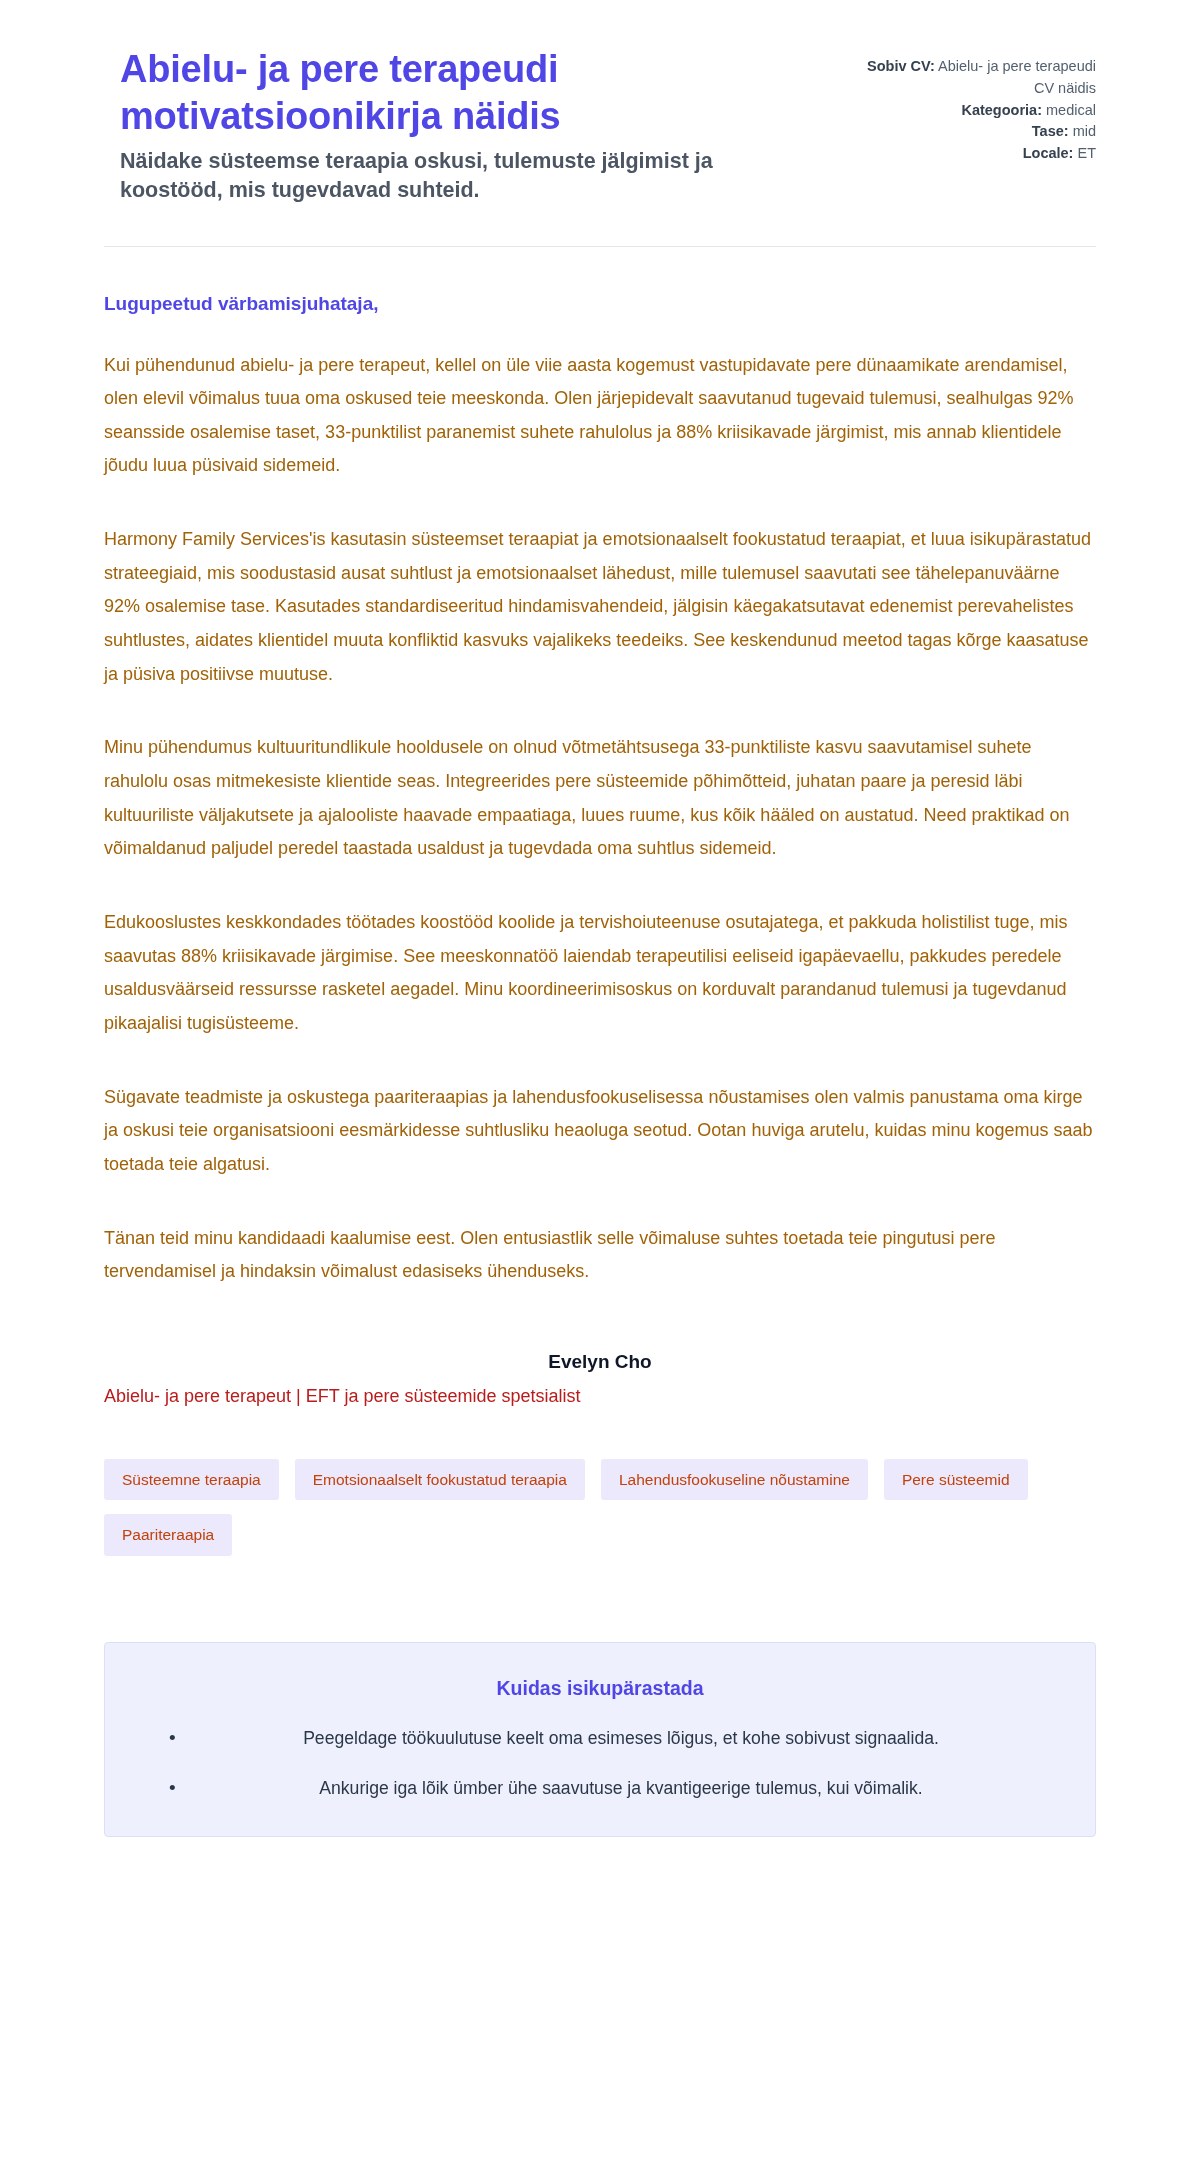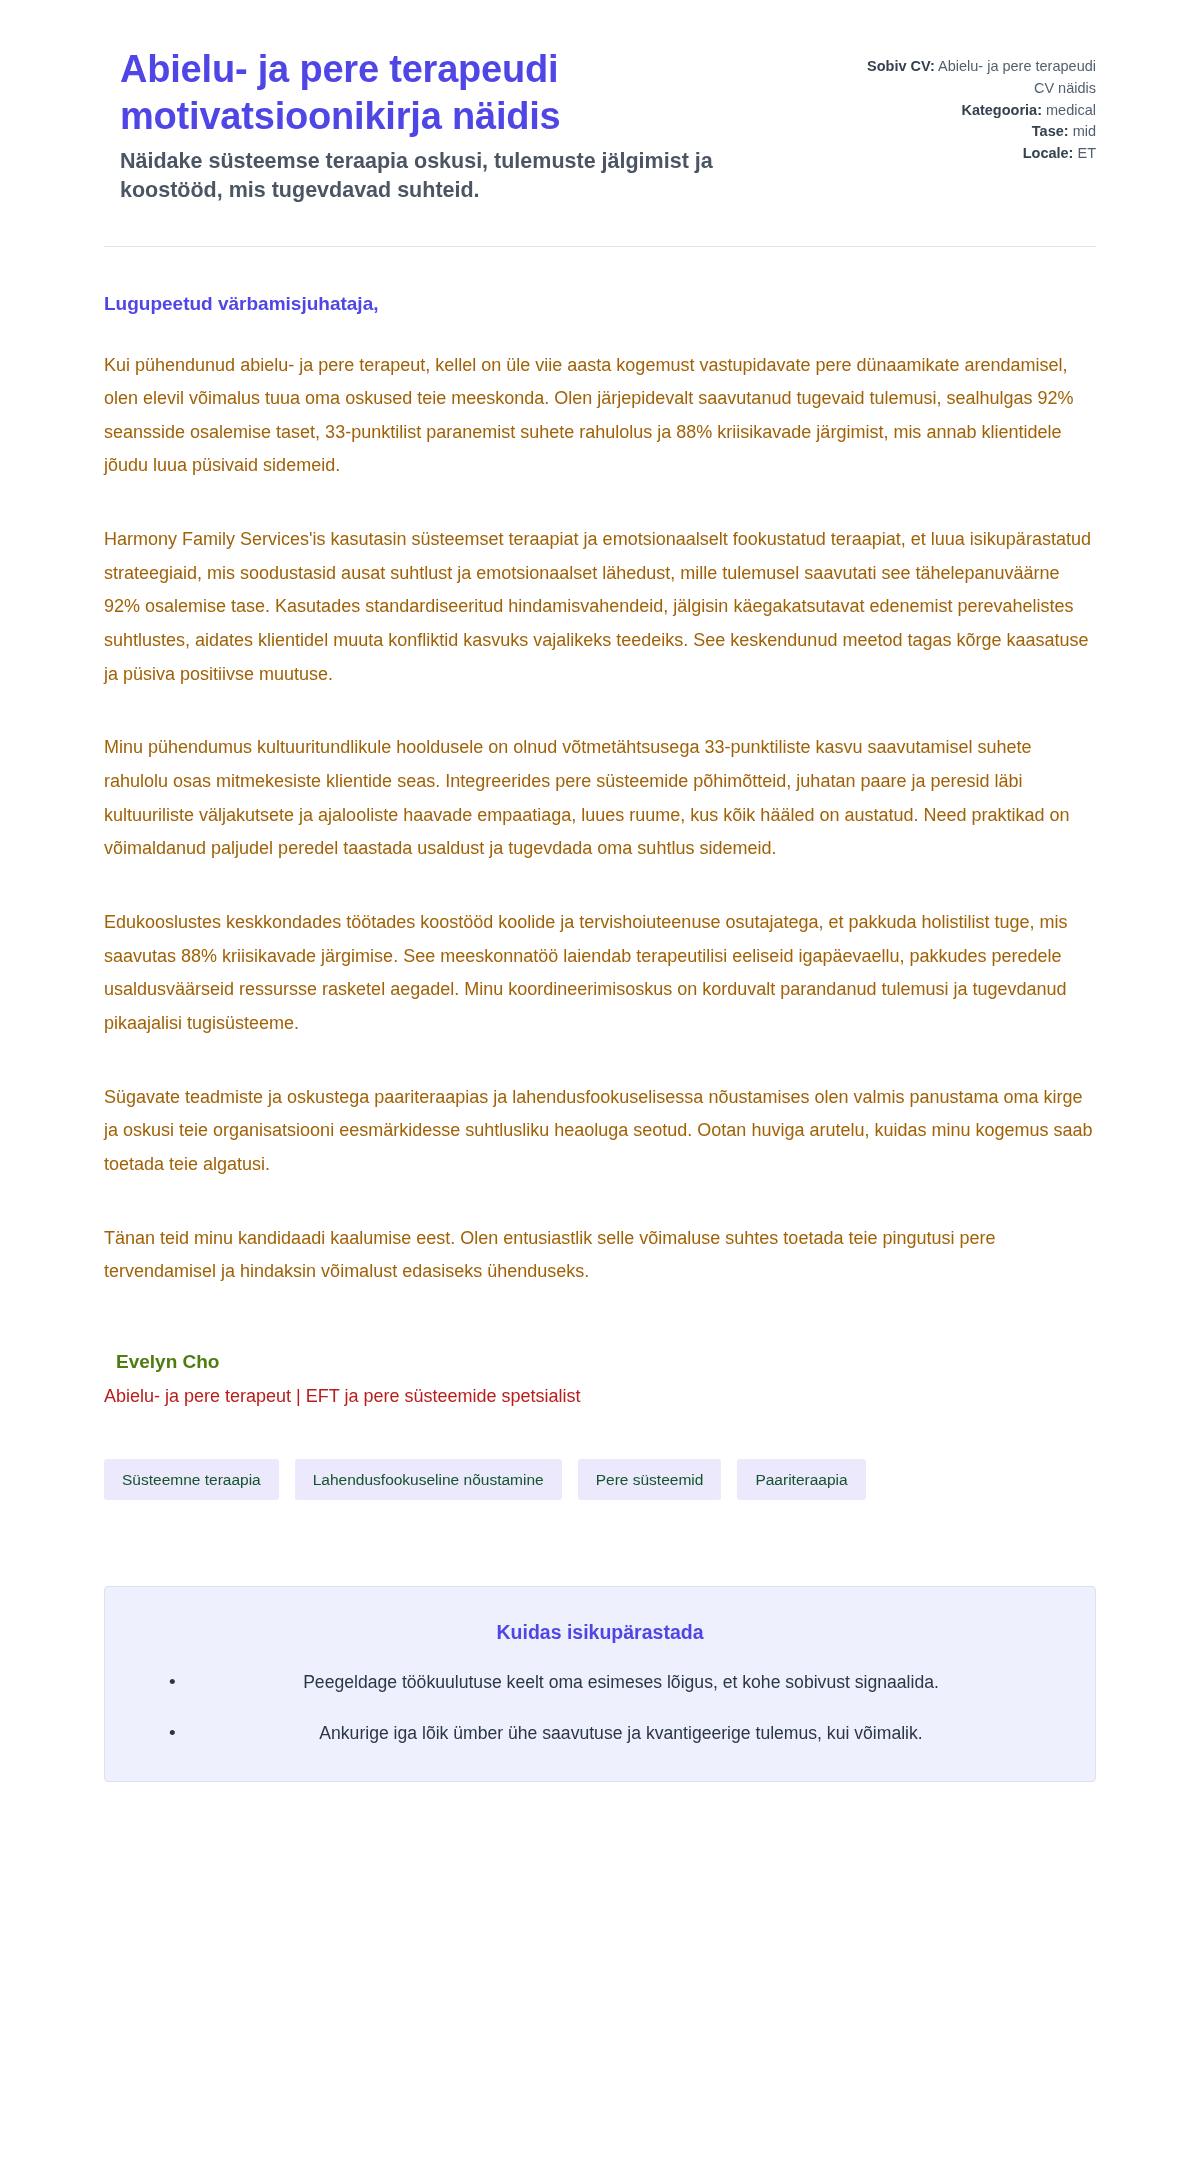--- a/index.html
+++ b/index.html
@@ -83,42 +83,43 @@
     font-size: 18px;
     line-height: 1.87;
     color: #a16207;
     max-width: 1000px;
   }
   .letter p.para:last-of-type { margin-bottom: 0; }
 
   
   .signature { margin-top: 62px; }
   .sig-name {
-    margin: 12px;
+    margin: 0;
     font-size: 19px;
     font-weight: 700;
-    color: #4d7c0f;
+    color: #0f172a;
+    text-align: center;
   }
   .sig-role {
     margin: 13px 0 0 0;
     font-size: 18px;
     color: #b91c1c;
   }
 
   
   .tags {
     margin-top: 52px;
     display: flex;
     flex-wrap: wrap;
     gap: 14px 16px;
     max-width: 940px;
   }
   .tag {
     background: #ebe9fb;
-    color: #14532d;
+    color: #c2410c;
     font-size: 15.5px;
     line-height: 1;
     padding: 13px 18px;
     border-radius: 3px;
     white-space: nowrap;
   }
 
   
   .callout {
     margin-top: 86px;
@@ -188,20 +189,21 @@
     <p class="para">Tänan teid minu kandidaadi kaalumise eest. Olen entusiastlik selle võimaluse suhtes toetada teie pingutusi pere tervendamisel ja hindaksin võimalust edasiseks ühenduseks.</p>
   </section>
 
   <section class="signature">
     <p class="sig-name">Evelyn Cho</p>
     <p class="sig-role">Abielu- ja pere terapeut | EFT ja pere süsteemide spetsialist</p>
   </section>
 
   <section class="tags">
     <span class="tag">Süsteemne teraapia</span>
+    <span class="tag">Emotsionaalselt fookustatud teraapia</span>
     <span class="tag">Lahendusfookuseline nõustamine</span>
     <span class="tag">Pere süsteemid</span>
     <span class="tag">Paariteraapia</span>
   </section>
 
   <section class="callout">
     <h2 class="callout-title">Kuidas isikupärastada</h2>
     <ul class="callout-list">
       <li>Peegeldage töökuulutuse keelt oma esimeses lõigus, et kohe sobivust signaalida.</li>
       <li>Ankurige iga lõik ümber ühe saavutuse ja kvantigeerige tulemus, kui võimalik.</li>

